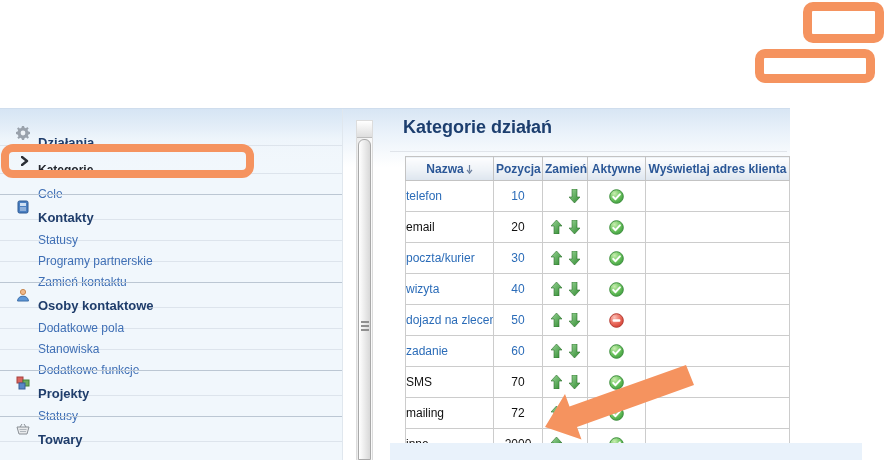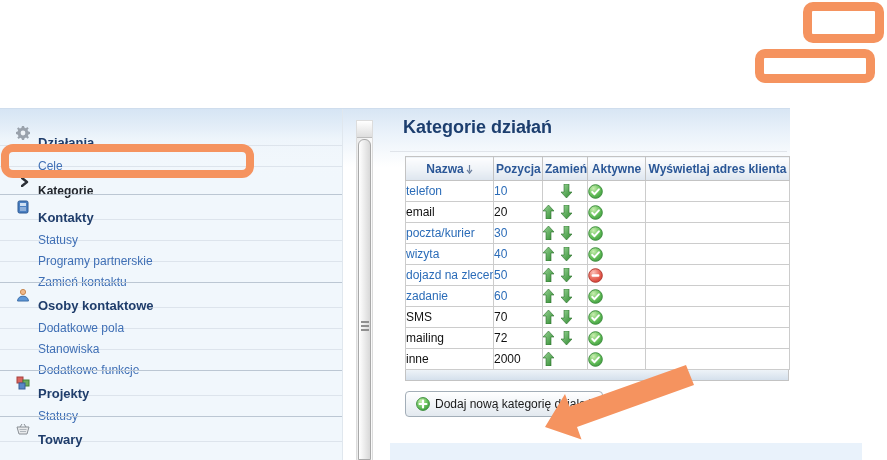--- a/index.html
+++ b/index.html
@@ -42,24 +42,24 @@
   .main { position:absolute; left:390px; top:0; width:397px; height:352px; }
   .page-title { position:absolute; left:13px; top:8px; margin:0; font-size:18px; font-weight:bold; color:#1c3e6e; }
   .title-divider { position:absolute; left:0; top:42px; width:397px; border-top:1px solid #e0e4ea; }
   .grid-wrap { position:absolute; left:3px; top:47px; width:384px;padding-left:12px; }
 
   table.grid { border-collapse:collapse; width:384px; table-layout:fixed; }
   table.grid th { height:24px; padding:0 2px; box-sizing:border-box;
     background:linear-gradient(180deg,#fdfeff 0,#eef2f7 55%,#dde5ee 100%);
     border:1px solid #c3c3c3; color:#2b5797; font-size:12px; font-weight:bold; text-align:center;
     white-space:nowrap; overflow:hidden; cursor:pointer; }
-  table.grid td { height:21px; padding:0; box-sizing:border-box; border:1px solid #cccccc;
+  table.grid td { height:31px; padding:0; box-sizing:border-box; border:1px solid #cccccc;
     background:#fff; font-size:12px; color:#111; white-space:nowrap; overflow:hidden; }
   td.c-name { padding-left:4px; text-align:left; }
-  td.c-pos, td.c-swap, td.c-active { text-align:left; }
+  td.c-pos, td.c-swap, td.c-active { text-align:center; }
   td.c-name.link span, td.c-pos.link span { color:#2b6cb8; cursor:pointer; }
   td.c-swap .arr { display:inline-block; width:11px; height:14px; vertical-align:middle; }
   td.c-swap .arr + .arr { margin-left:7px; }
   td.c-active .st-icon { display:inline-block; width:15px; height:15px; vertical-align:middle; }
   .sort-icon { display:inline-block; width:7px; height:9px; margin-left:2px; vertical-align:-1px; }
 
   .grid-footer { width:384px; height:11px; box-sizing:border-box;
     border:1px solid #c3c3c3; border-top:none;
     background:linear-gradient(180deg,#eef3f8,#d5e0ec); }
 
@@ -106,28 +106,28 @@
   <div class="content">
 
     <div class="sidebar" id="sidebar">
         <div class="sb-row sb-section">
           <span class="sb-icon"><svg width="14" height="14" viewBox="0 0 14 14">
               <path fill="#9aa2ac" d="M6 0h2l.4 1.6 1.5.6L11.3 1l1.4 1.4-1.2 1.4.6 1.5L14 6v2l-1.6.4-.6 1.5 1.2 1.4-1.4 1.4-1.4-1.2-1.5.6L8 14H6l-.4-1.6-1.5-.6L2.7 13l-1.4-1.4 1.2-1.4-.6-1.5L0 8V6l1.6-.4.6-1.5L1 2.7l1.4-1.4 1.4 1.2 1.5-.6z"></path>
               <circle cx="7" cy="7" r="2.4" fill="#eef2f6"></circle>
             </svg></span>
           <span class="sb-label">Działania</span>
         </div>
-        <div class="sb-row sb-item">
-          <span class="sb-label">Cele</span>
-        </div>
         <div class="sb-row sb-item selected">
           <span class="sb-chevron"><svg width="8" height="10" viewBox="0 0 8 10">
               <path d="M1 1l5 4-5 4" fill="none" stroke="#2b2f36" stroke-width="2.4" stroke-linecap="round" stroke-linejoin="round"></path>
             </svg></span>
           <span class="sb-label">Kategorie</span>
+        </div>
+        <div class="sb-row sb-item">
+          <span class="sb-label">Cele</span>
         </div>
         <div class="sb-row sb-section">
           <span class="sb-icon"><svg width="14" height="14" viewBox="0 0 14 14">
               <rect x="2" y="1" width="10" height="12" rx="1.5" fill="#4a7fc1" stroke="#2d5a94"></rect>
               <rect x="4" y="3" width="6" height="3" fill="#cfe0f3"></rect>
               <rect x="4" y="7.5" width="6" height="1" fill="#cfe0f3"></rect>
               <rect x="4" y="9.5" width="6" height="1" fill="#cfe0f3"></rect>
             </svg></span>
           <span class="sb-label">Kontakty</span>
         </div>

